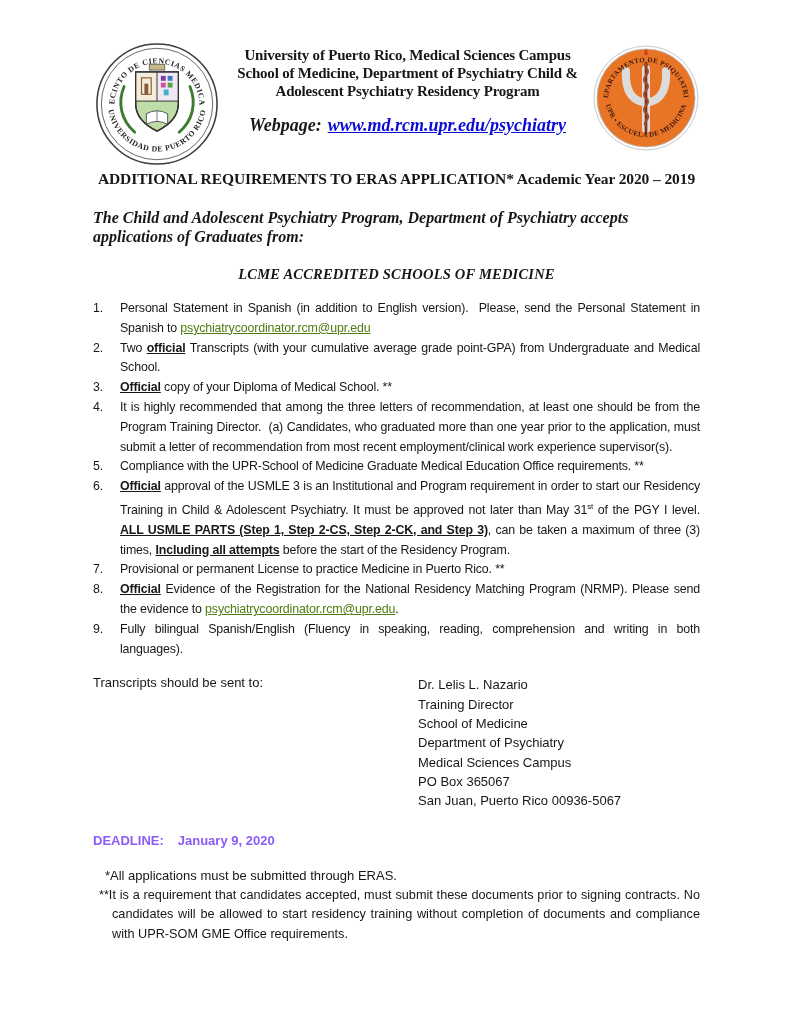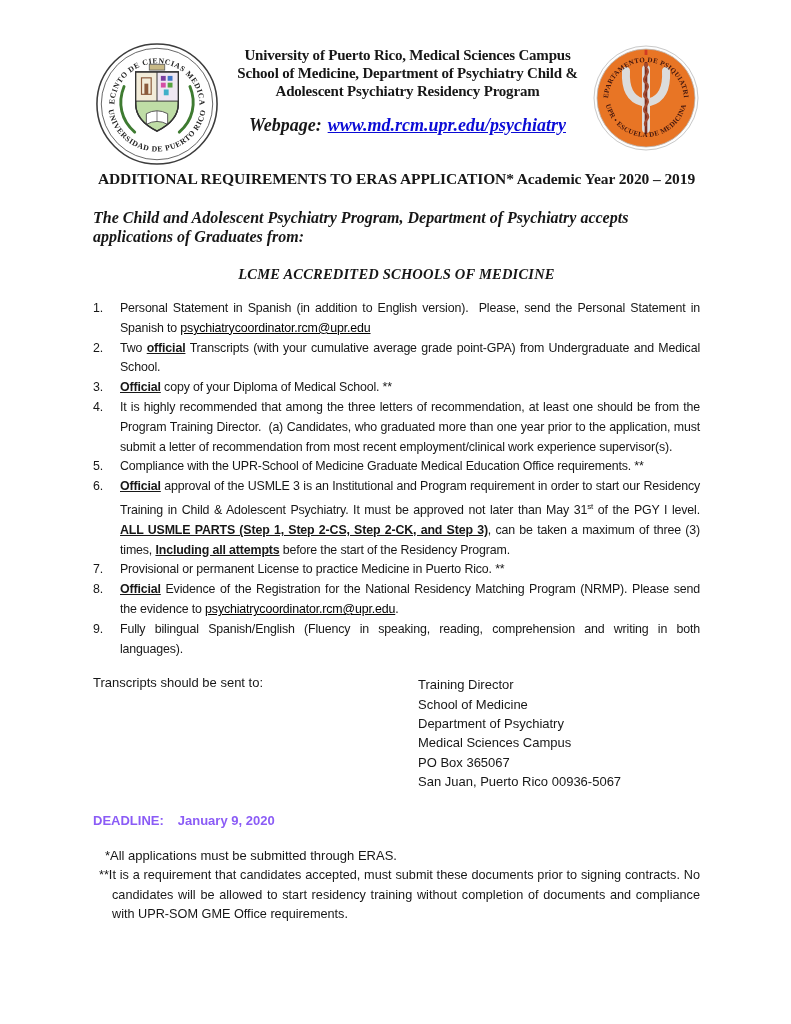--- a/index.html
+++ b/index.html
@@ -24,21 +24,21 @@
   .intro{font-family:"Liberation Serif",serif;font-weight:bold;font-style:italic;
     font-size:16px;line-height:19px;margin:20px 0 0;}
   .subtitle{font-family:Liberation Serif, serif;font-weight:bold;font-style:italic;
     font-size:14.5px;text-align:center;margin:20px 0 0;letter-spacing:0.2px;}
   
   .req-list{margin-top:16px;}
   .req-item{display:flex;font-size:12.4px;line-height:19.8px;letter-spacing:-0.15px;}
   .req-num{flex:none;width:27px;}
   .req-text{flex:1;text-align:justify;white-space:pre-wrap;}
   .seg-bu{font-weight:bold;text-decoration:underline;}
-  .doc-link{color:#000000;text-decoration:underline;cursor:pointer;}
+  .doc-link{color:#4d7c0f;text-decoration:underline;cursor:pointer;}
   sup{font-size:0.65em;}
   
   .transcripts{display:flex;margin-top:16px;font-size:13px;}
   .transcripts-label{width:325px;flex:none;}
   .address-block div{line-height:19.3px;}
   
   .deadline{margin-top:22px;font-size:13px;font-weight:bold;color:#8b5cf6;}
   .deadline-date{margin-left:14px;}
   .note-eras{font-size:13px;font-weight:normal;padding-left:12px;margin-top:18px;line-height:19px;}
   .note-contracts{font-size:12.7px;padding-left:19px;text-indent:-13px;text-align:justify;
@@ -174,20 +174,21 @@
       </div>
       <div class="req-item">
         <span class="req-num">9.</span>
         <span class="req-text"><span>Fully bilingual Spanish/English (Fluency in speaking, reading, comprehension and writing in both languages).</span></span>
       </div>
     </div>
 
   <div class="transcripts">
     <div class="transcripts-label">Transcripts should be sent to:</div>
     <div class="address-block">
+        <div>Dr. Lelis L. Nazario</div>
         <div>Training Director</div>
         <div>School of Medicine</div>
         <div>Department of Psychiatry</div>
         <div>Medical Sciences Campus</div>
         <div>PO Box 365067</div>
         <div>San Juan, Puerto Rico 00936-5067</div>
       </div>
   </div>
 
   <div class="deadline">

